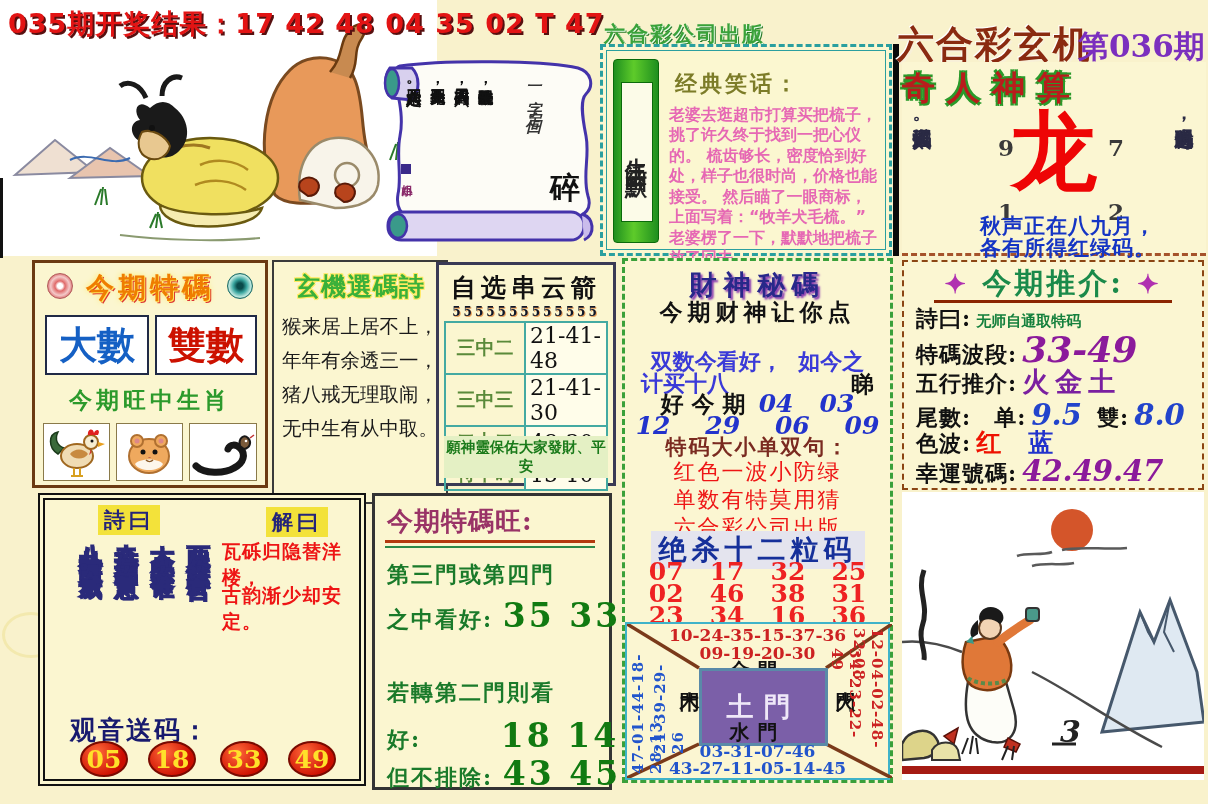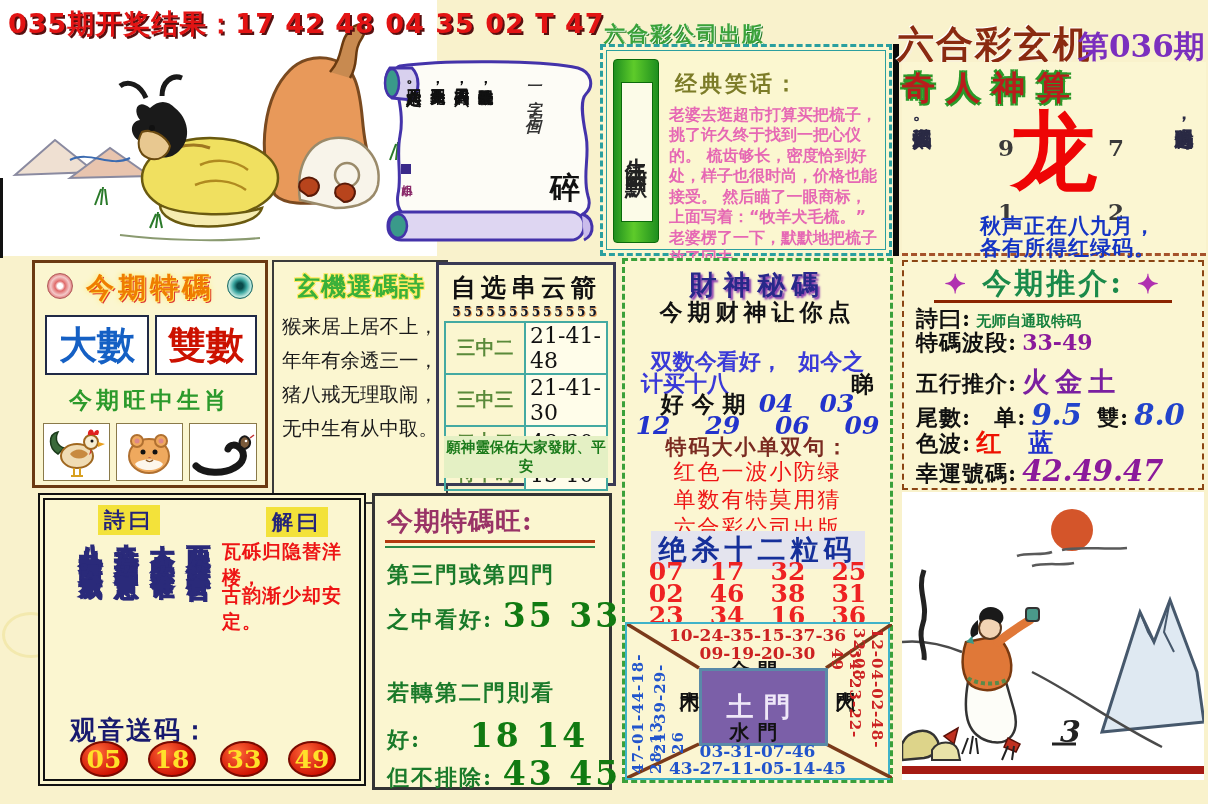--- a/index.html
+++ b/index.html
@@ -112,21 +112,21 @@
   .door-gate-v{position:absolute;writing-mode:vertical-rl;text-orientation:upright;font-size:20px;font-weight:bold;color:#111;}
 
   
   .p5{left:902px;top:260px;width:302px;height:230px;background:#fbf6d2;border:2px dashed #8b4513;box-sizing:border-box;}
   .p5-title{position:absolute;left:0;right:0;top:2px;text-align:center;font-size:29px;font-weight:bold;color:#1a8a4a;letter-spacing:3px;}
   .p5-diamond{color:#b030b0;font-size:26px;}
   .p5-underline{position:absolute;left:30px;right:30px;top:38px;height:3px;background:#8b2500;}
   .p5-row{position:absolute;left:12px;right:6px;white-space:nowrap;}
   .p5-lbl{font-size:22px;font-weight:bold;color:#111;letter-spacing:1px;}
   .p5-v-blue{font-size:15px;font-weight:bold;color:#15803d;}
-  .p5-v-band{font-size:22px;font-weight:bold;color:#8b1a9b;}
+  .p5-v-band{font-size:36px;font-weight:bold;font-style:italic;color:#8b1a9b;}
   .p5-v-wx{font-size:27px;font-weight:bold;color:#7a1fa0;letter-spacing:6px;}
   .p5-v-num{font-size:29px;font-weight:bold;font-style:italic;color:#2244cc;}
   .p5-red{font-size:25px;font-weight:bold;color:#ee1100;background:#fbf6d2;}
   .p5-blue{font-size:25px;font-weight:bold;color:#2233cc;}
   .p5-v-lucky{font-size:29px;font-weight:bold;font-style:italic;color:#8b1a9b;}
 
   
   .pa{left:38px;top:493px;width:324px;height:289px;background:#fbf6d0;border:2px solid #111;box-shadow:inset 0 0 0 3px #fbf6d0, inset 0 0 0 5px #111;}
   .pa-lbl{position:absolute;background:#f3e23a;color:#24247a;font-size:21px;font-weight:bold;letter-spacing:4px;padding:1px 6px;}
   .pa-col{position:absolute;writing-mode:vertical-rl;text-orientation:upright;font-size:23px;font-weight:bold;
@@ -422,21 +422,21 @@
     <div class="pb-line-red"></div>
     <div class="pb-line-green"></div>
     <div class="pb-g" style="top:64px;">第三門或第四門</div>
     <div class="pb-g" style="top:100px;">
       <span>之中看好:</span>
       <span class="pb-num">35 33</span>
     </div>
     <div class="pb-g" style="top:182px;">若轉第二門則看</div>
     <div class="pb-g" style="top:220px;">
       <span>好:</span>
-      <span class="pb-num" style="margin-left:39px;">18 14</span>
+      <span class="pb-num" style="margin-left:70px;">18 14</span>
     </div>
     <div class="pb-g" style="top:258px;">
       <span>但不排除:</span>
       <span class="pb-num">43 45</span>
     </div>
   </div>
 
   <div class="abs pc">
     <svg width="302" height="272" viewBox="0 0 302 272">
       <circle cx="170" cy="38" r="21" fill="#d4552a"></circle>

